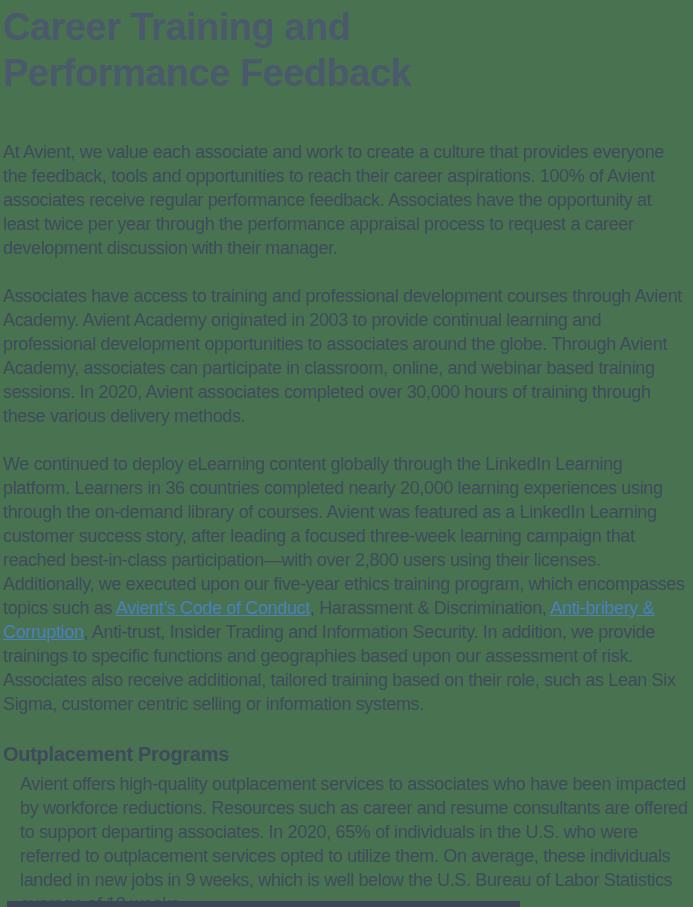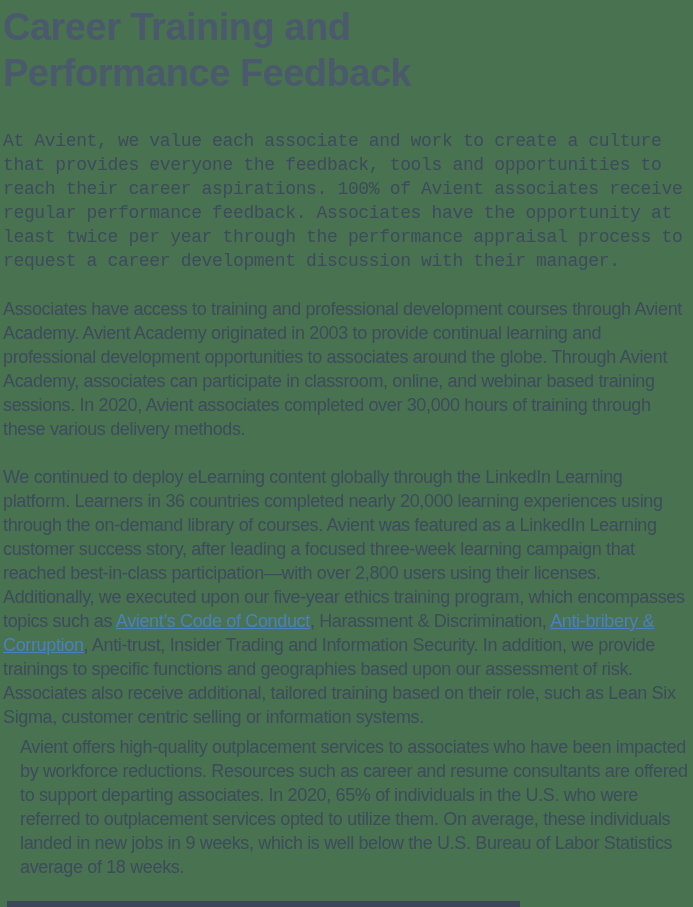--- a/index.html
+++ b/index.html
@@ -20,21 +20,21 @@
     max-width:500px;
     font-size:38px;line-height:46px;font-weight:bold;
     letter-spacing:-0.5px;
     color:var(--title);
   }
   .para{
     margin:24px 2px 0 0;padding-left:3px;
     font-size:18px;line-height:24px;letter-spacing:-0.35px;
     color:var(--text);
   }
-  .para-first{margin-top:33px;font-family:Liberation Mono, monospace;}
+  .para-first{margin-top:44px;}
   .para-after-heading{margin-top:6px;padding-left:20px;}
   .section-heading{
     margin:26px 0 0 0;padding-left:3px;
     font-size:20px;line-height:24px;font-weight:bold;
     letter-spacing:-0.3px;
     color:var(--text);
   }
   a.inline-link{
     color:var(--link);
     text-decoration:underline;
@@ -53,18 +53,19 @@
 <div class="page">
 
   <h1 class="page-title">Career Training and Performance Feedback</h1>
 
   <div class="para para-first"><span>At Avient, we value each associate and work to create a culture that provides everyone the feedback, tools and opportunities to reach their career aspirations. 100% of Avient associates receive regular performance feedback. Associates have the opportunity at least twice per year through the performance appraisal process to request a career development discussion with their manager.</span></div>
 
   <div class="para"><span>Associates have access to training and professional development courses through Avient Academy. Avient Academy originated in 2003 to provide continual learning and professional development opportunities to associates around the globe. Through Avient Academy, associates can participate in classroom, online, and webinar based training sessions. In 2020, Avient associates completed over 30,000 hours of training through these various delivery methods.</span></div>
 
   <div class="para"><span>We continued to deploy eLearning content globally through the LinkedIn Learning platform. Learners in 36 countries completed nearly 20,000 learning experiences using through the on-demand library of courses. Avient was featured as a LinkedIn Learning customer success story, after leading a focused three-week learning campaign that reached best-in-class participation—with over 2,800 users using their licenses. Additionally, we executed upon our five-year ethics training program, which encompasses topics such as </span><a href="#" class="inline-link">Avient’s Code of Conduct</a><span>, Harassment &amp; Discrimination, </span><a href="#" class="inline-link">Anti-bribery &amp; Corruption</a><span>, Anti-trust, Insider Trading and Information Security. In addition, we provide trainings to specific functions and geographies based upon our assessment of risk. Associates also receive additional, tailored training based on their role, such as Lean Six Sigma, customer centric selling or information systems.</span></div>
 
+  <h2 class="section-heading">Outplacement Programs</h2>
 
   <div class="para para-after-heading"><span>Avient offers high-quality outplacement services to associates who have been impacted by workforce reductions. Resources such as career and resume consultants are offered to support departing associates. In 2020, 65% of individuals in the U.S. who were referred to outplacement services opted to utilize them. On average, these individuals landed in new jobs in 9 weeks, which is well below the U.S. Bureau of Labor Statistics average of 18 weeks.</span></div>
 
   <div class="footer-bar"></div>
 
 </div>
 
 </body></html>

